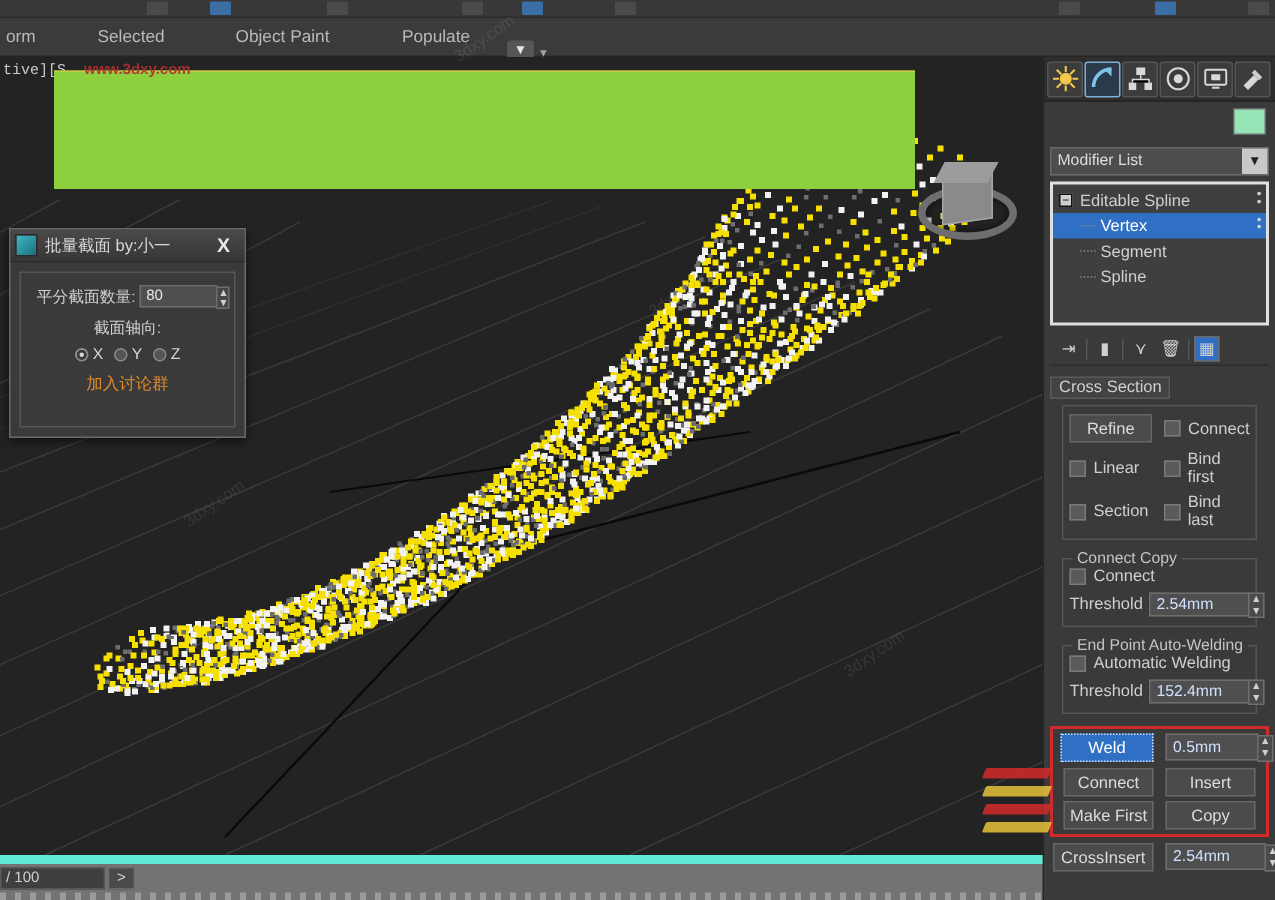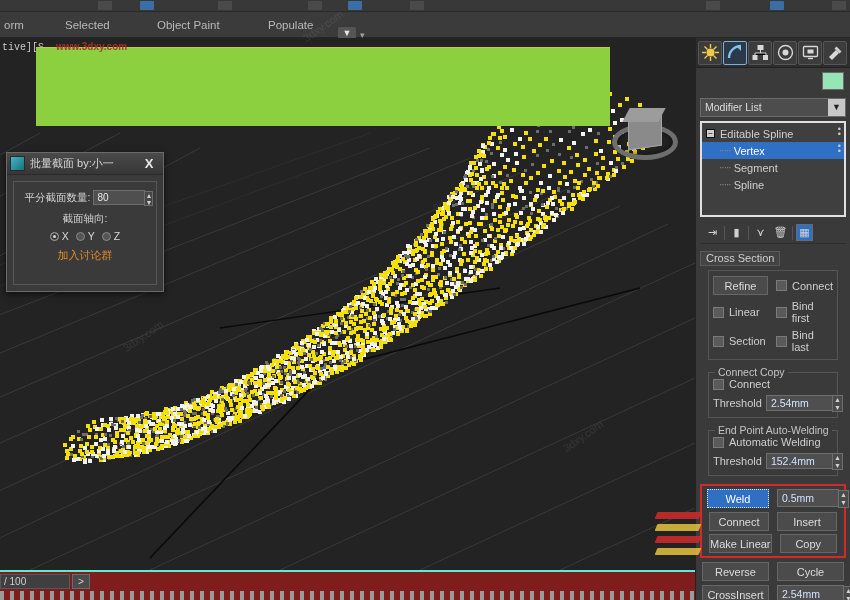--- a/index.html
+++ b/index.html
@@ -248,21 +248,21 @@
     position: relative; margin: 8px 4px 0; padding: 3px;
     border: 2px solid #d02a2a;
   }
   .wrow { display: grid; grid-template-columns: 1fr 1fr; gap: 3px 8px; margin: 0 4px; }
   .wrow + .wrow { margin-top: 3px; }
   .vfield-rt { position: relative; }
 
   
   #trackbar {
     position: absolute; left: 0; top: 570px; width: 695px; height: 30px;
-    background: #7f1d1d; border-top: 2px solid #5eead4;
+    background: #737373; border-top: 6px solid #5eead4;
   }
   #trackbar .tb-field {
     position: absolute; left: 0; top: 2px; width: 70px; height: 15px;
     background: #3f3f3f; border: 1px solid #585858;
     color: #cfcfcf; font-size: 10px; line-height: 13px; padding-left: 3px;
   }
   #trackbar .tb-go {
     position: absolute; left: 72px; top: 2px; width: 18px; height: 15px;
     background: #4a4a4a; border: 1px solid #6a6a6a;
     color: #d0d0d0; font-size: 10px; text-align: center; line-height: 13px;
@@ -2664,29 +2664,25 @@
         <div class="btn primary">Weld</div>
         <div class="vfield-rt">
           <span class="vfield" style="display:block;height:18px;line-height:16px">0.5mm<span class="vspin" style="top:0;height:18px">▲<br>▼</span></span>
         </div>
       </div>
       <div class="wrow" style="margin-top:4px">
         <div class="btn">Connect</div>
         <div class="btn">Insert</div>
       </div>
       <div class="wrow">
-        <div class="btn">Make Linear</div>
+        <div class="btn">Make First</div>
         <div class="btn">Copy</div>
       </div>
     </div>
 
-    <div class="wrow" style="margin:4px 6px 0">
-      <div class="btn">Reverse</div>
-      <div class="btn">Cycle</div>
-    </div>
     <div class="wrow" style="margin:4px 6px 0">
       <div class="btn">CrossInsert</div>
       <div class="vfield-rt">
         <span class="vfield" style="display:block;height:18px;line-height:16px">2.54mm<span class="vspin" style="top:0;height:18px">▲<br>▼</span></span>
       </div>
     </div>
   </div>
 
   <div class="wm-logo">
     <div class="bar" style="left:0;  top:4px;  width:44px; background:#d22b2b; transform:skewX(-22deg)"></div>

